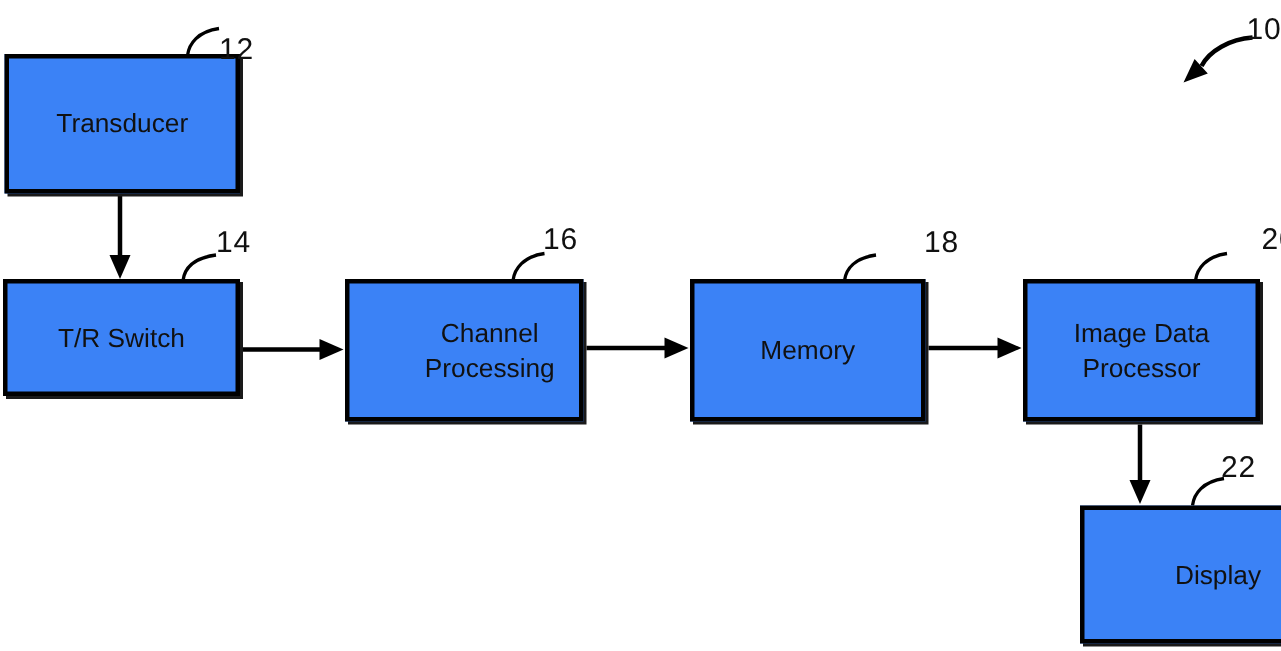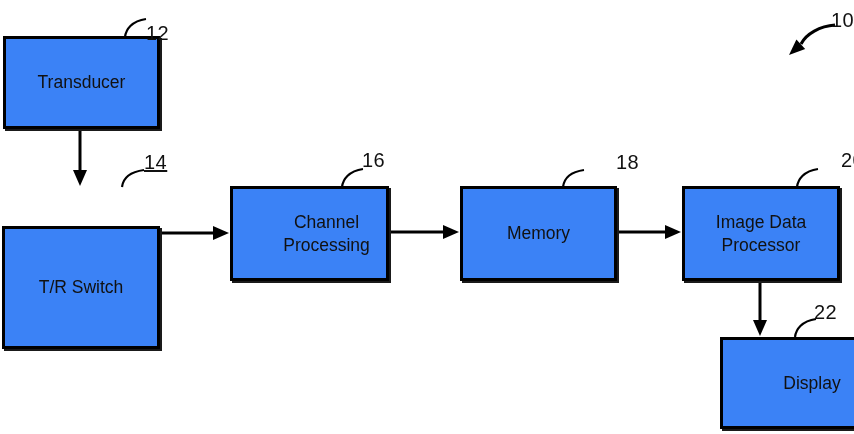--- a/index.html
+++ b/index.html
@@ -101,41 +101,41 @@
     <path class="leader" d="M342,187 C343,179 349,171 363,169"></path>
     <path class="leader" d="M563,187 C564,179 570,172 584,170"></path>
     <path class="leader" d="M797,187 C798,179 804,171 818,169"></path>
     <path class="leader" d="M795,337 C796,329 802,321 816,319"></path>
   </svg>
 
   <div class="block" style="left:3px; top:36px; width:157px; height:93px;">
     <span class="block-label">Transducer</span>
   </div>
 
-  <div class="block" style="left:2px; top:186px; width:158px; height:123px;margin-top:40px;">
+  <div class="block" style="left:2px; top:186px; width:158px; height:78px;">
     <span class="block-label">T/R Switch</span>
   </div>
 
   <div class="block" style="left:230px; top:186px; width:159px; height:95px;padding-left:34px;">
     <span class="block-label">Channel Processing</span>
   </div>
 
   <div class="block" style="left:460px; top:186px; width:157px; height:95px;">
     <span class="block-label">Memory</span>
   </div>
 
   <div class="block" style="left:682px; top:186px; width:158px; height:95px;">
     <span class="block-label">Image Data Processor</span>
   </div>
 
   <div class="block" style="left:720px; top:337px; width:184px; height:92px;">
     <span class="block-label">Display</span>
   </div>
 
   <div class="ref-num" style="left:146px; top:2px;margin-top:21px;">12</div>
-  <div class="ref-num" style="left:144px; top:152px;text-decoration:underline;">14</div>
+  <div class="ref-num" style="left:144px; top:152px;">14</div>
   <div class="ref-num" style="left:362px; top:150px;">16</div>
   <div class="ref-num" style="left:616px; top:152px;">18</div>
   <div class="ref-num" style="left:816px; top:150px;margin-left:25px;">20</div>
   <div class="ref-num" style="left:814px; top:302px;">22</div>
   <div class="ref-num" style="left:831px; top:10px;">10</div>
 
 </div>
 
 </body></html>

